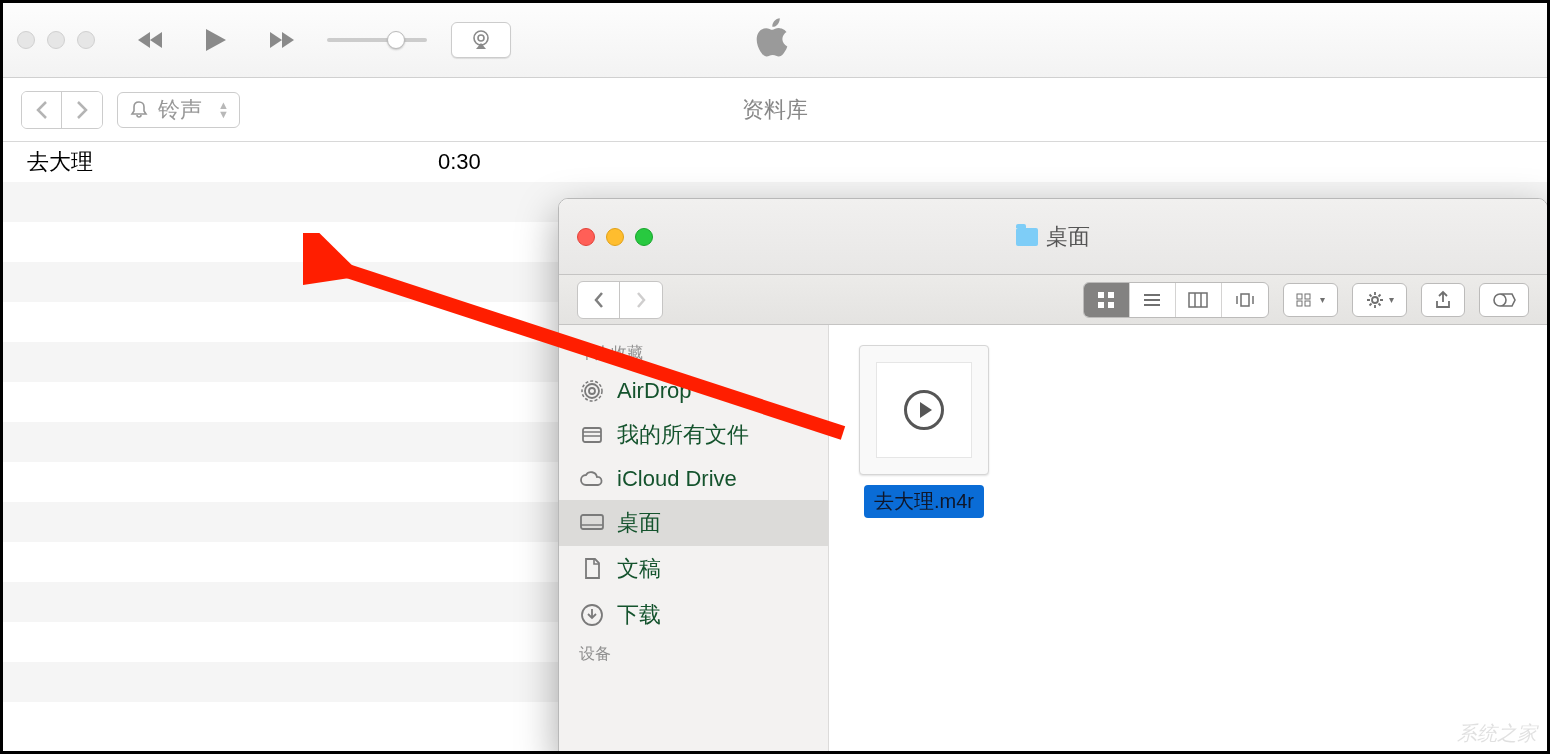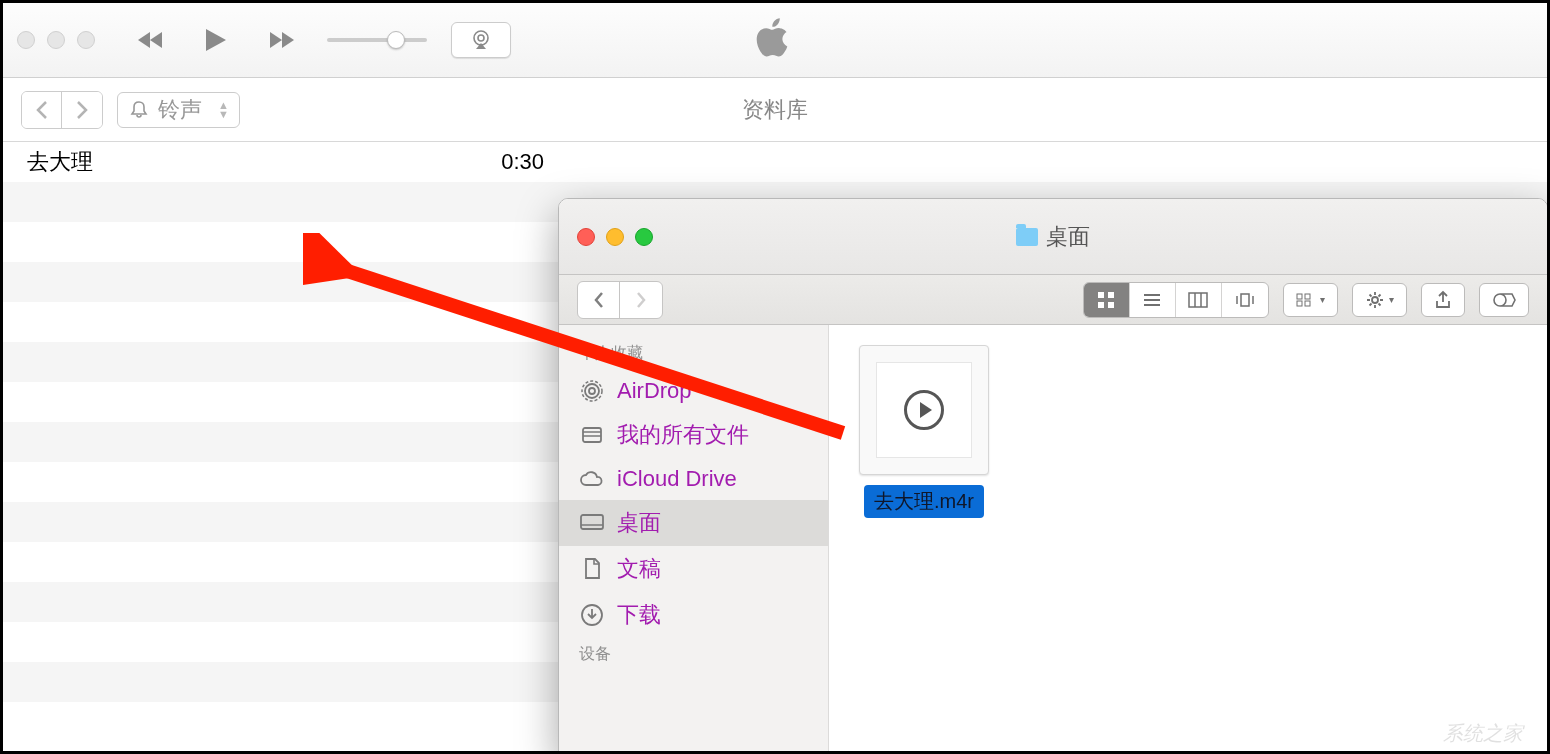--- a/index.html
+++ b/index.html
@@ -29,21 +29,21 @@
 .itunes-header { height: 44px; border-bottom: 1px solid #d8d8d8; display: flex; font-size: 22px; color: #555; }
 .col { display: flex; align-items: center; padding: 0 14px; border-right: 1px solid #e2e2e2; }
 .col-name { width: 435px; justify-content: space-between; }
 .col-time { width: 120px; justify-content: flex-end; }
 .col-artist { width: 250px; }
 .col-album { width: 250px; }
 
 .itunes-rows .row { height: 40px; display: flex; align-items: center; font-size: 22px; }
 .itunes-rows .row:nth-child(even) { background: #f5f5f5; }
 .cell-name { width: 435px; padding-left: 24px; }
-.cell-time { width: 120px; text-align: right; padding-right: 14px; }
+.cell-time { width: 120px; text-align: left; padding-right: 14px; }
 
 
 .finder { position: absolute; left: 555px; top: 195px; width: 990px; height: 558px; border: 1px solid #b8b8b8; border-radius: 10px 10px 0 0; overflow: hidden; box-shadow: 0 14px 40px rgba(0,0,0,.35); background: #fff; }
 .finder-tb { height: 76px; background: linear-gradient(#f1f0ef, #e8e7e6); border-bottom: 1px solid #c5c4c3; display: flex; align-items: center; padding: 0 18px; gap: 14px; position: relative; }
 .finder-tl { display: flex; gap: 11px; margin-right: 18px; }
 .ftl { width: 18px; height: 18px; border-radius: 50%; }
 .ftl.r { background: #ff5f57; border: 1px solid #e24238; }
 .ftl.y { background: #ffbd2e; border: 1px solid #e1a117; }
 .ftl.g { background: #28c940; border: 1px solid #18a52c; }
 .finder-nav { display: flex; border: 1px solid #c6c5c4; border-radius: 6px; overflow: hidden; background: #fff; }
@@ -57,36 +57,36 @@
 .seg { display: flex; border: 1px solid #bcbbba; border-radius: 6px; overflow: hidden; background: #fff; }
 .seg-btn { width: 46px; height: 34px; display: flex; align-items: center; justify-content: center; color: #707070; border-right: 1px solid #d4d3d2; }
 .seg-btn:last-child { border-right: none; }
 .seg-btn.active { background: #838281; color: #fff; }
 .tb-btn { height: 34px; padding: 0 12px; border: 1px solid #bcbbba; border-radius: 6px; background: #fff; display: flex; align-items: center; justify-content: center; color: #707070; gap: 4px; }
 .spacer { flex: 1; }
 
 .finder-body { display: flex; height: calc(100% - 126px); }
 .finder-sb { width: 270px; background: #f3f2f1; border-right: 1px solid #dcdbda; padding: 12px 0; font-size: 22px; }
 .sb-head { font-size: 16px; color: #909090; padding: 6px 20px; }
-.sb-item { display: flex; align-items: center; gap: 12px; padding: 8px 20px; color: #a21caf; }
+.sb-item { display: flex; align-items: center; gap: 12px; padding: 8px 20px; color: #14532d; }
 .sb-item.sel { background: #dcdbd9; }
 .sb-ic { width: 26px; height: 26px; display: flex; align-items: center; justify-content: center; color: #7a7a7a; }
 
 .finder-content { flex: 1; padding: 20px; background: #fff; }
 .file { width: 150px; text-align: center; }
 .file-thumb { width: 130px; height: 130px; margin: 0 auto 10px; border: 1px solid #d6d6d6; border-radius: 4px; background: #f9f9f9; display: flex; align-items: center; justify-content: center; box-shadow: 0 1px 2px rgba(0,0,0,.12); position: relative; }
 .file-inner { width: 96px; height: 96px; background: #fff; border: 1px solid #e6e6e6; display: flex; align-items: center; justify-content: center; }
 .play-ic { width: 40px; height: 40px; border-radius: 50%; border: 3px solid #565656; display: flex; align-items: center; justify-content: center; position: relative; }
 .play-ic::after { content: ""; border-left: 12px solid #565656; border-top: 8px solid transparent; border-bottom: 8px solid transparent; margin-left: 3px; }
 .file-name { display: inline-block; background: #0a6cd6; color: #0f172a; padding: 3px 10px; border-radius: 4px; font-size: 20px; }
 
 
 .arrow { position: absolute; left: 300px; top: 230px; pointer-events: none; }
 
-.watermark { position: absolute; right: 24px; bottom: 4px; font-size: 20px; color: rgba(0,0,0,.12); font-style: italic; }
+.watermark { position: absolute; right: 10px; bottom: 4px; font-size: 20px; color: rgba(0,0,0,.12); font-style: italic; }
 </style>
 </head>
 <body>
 
 <div class="itunes">
   <div class="itunes-toolbar">
     <div class="traffic">
       <div class="tl"></div>
       <div class="tl"></div>
       <div class="tl"></div>

